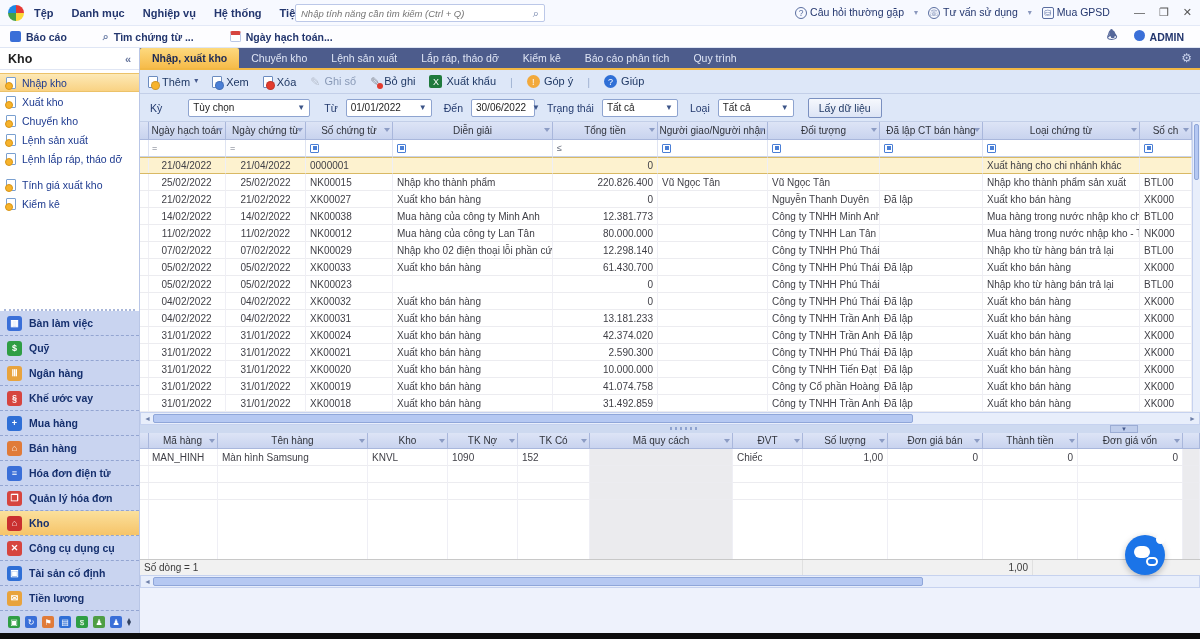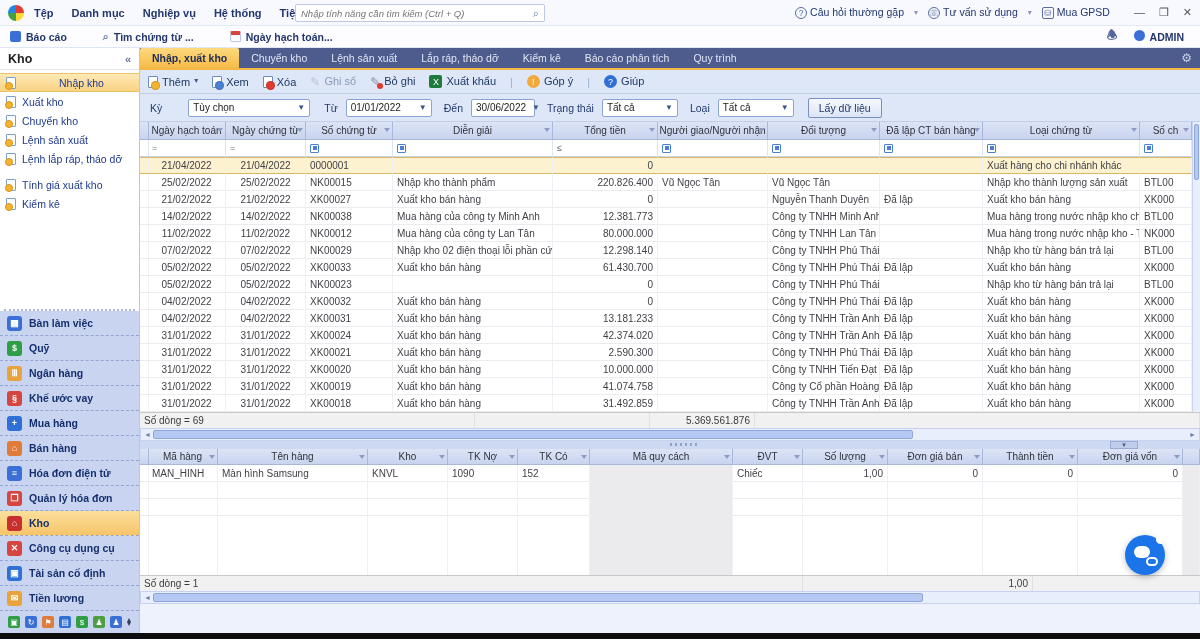--- a/index.html
+++ b/index.html
@@ -24,21 +24,21 @@
   .infobar .grp { display:flex; align-items:center; margin-right:36px; font-weight:bold; }
   .mini-ic { display:inline-block; width:11px; height:11px; margin-right:5px; border-radius:2px; }
   .info-right { margin-left:auto; display:flex; align-items:center; gap:16px; padding-right:6px; font-weight:bold; }
 
   
   .sidebar { position:absolute; left:0; top:48px; width:140px; height:585px; background:#fff; border-right:1px solid #b9c6e6; display:flex; flex-direction:column; }
   .side-header { height:22px; display:flex; align-items:center; padding:0 8px; font-size:12.5px; font-weight:bold; color:#222; border-bottom:1px solid #e0e6f4; }
   .side-header .collapse { margin-left:auto; color:#66759c; font-size:11px; cursor:pointer; }
   .side-nav { padding-top:3px; }
   .nav-item { display:flex; align-items:center; height:19px; padding:0 6px; font-size:10.5px; color:#1d3a8f; cursor:pointer; }
-  .nav-item.active { background:linear-gradient(#fde9b6,#f9d283); border-top:1px solid #ecc269; border-bottom:1px solid #ecc269;gap:37px; }
+  .nav-item.active { background:linear-gradient(#fde9b6,#f9d283); border-top:1px solid #ecc269; border-bottom:1px solid #ecc269; }
   .nav-item.gap-before { margin-top:7px; }
   .doc-ic { position:relative; width:10px; height:12px; background:#fff; border:1px solid #7aa0d0; border-radius:1px; margin-right:6px; flex:0 0 auto; }
   .doc-ic::after { content:""; position:absolute; left:-2px; bottom:-2px; width:6px; height:6px; background:#f7b32b; border:1px solid #d79416; border-radius:50%; }
   .side-spacer { flex:1; }
   .mod-sep { border-top:2px dotted #aab8da; margin:0 4px; }
   .modules { }
   .mod-item { display:flex; align-items:center; height:25px; padding:0 7px; background:#c9d4f0; border-bottom:1px dashed #93a5d2; font-size:10.5px; font-weight:bold; color:#16306e; cursor:pointer; }
   .mod-item.active { background:linear-gradient(#fbe09c,#f6c469); }
   .mod-ic { width:15px; height:15px; border-radius:3px; margin-right:7px; display:flex; align-items:center; justify-content:center; color:#fff; font-size:9px; flex:0 0 auto; }
   .icon-strip { height:22px; background:#c9d4f0; display:flex; align-items:center; justify-content:center; gap:5px; padding:0 4px; }
@@ -408,21 +408,21 @@
           <div class="grow drow" style="grid-template-columns: 8px 78px 80px 87px 160px 105px 110px 112px 103px 157px 52px;">
             <div class="gcell"></div>
             <div class="gcell c-center">25/02/2022</div>
             <div class="gcell c-center">25/02/2022</div>
             <div class="gcell ">NK00015</div>
             <div class="gcell ">Nhập kho thành phẩm</div>
             <div class="gcell c-right">220.826.400</div>
             <div class="gcell ">Vũ Ngọc Tân</div>
             <div class="gcell ">Vũ Ngọc Tân</div>
             <div class="gcell "></div>
-            <div class="gcell ">Nhập kho thành lượng sản xuất</div>
+            <div class="gcell ">Nhập kho thành phẩm sản xuất</div>
             <div class="gcell ">BTL00</div>
           </div>
           <div class="grow drow" style="grid-template-columns: 8px 78px 80px 87px 160px 105px 110px 112px 103px 157px 52px;">
             <div class="gcell"></div>
             <div class="gcell c-center">21/02/2022</div>
             <div class="gcell c-center">21/02/2022</div>
             <div class="gcell ">XK00027</div>
             <div class="gcell ">Xuất kho bán hàng</div>
             <div class="gcell c-right">0</div>
             <div class="gcell "></div>
@@ -585,26 +585,20 @@
             <div class="gcell ">Công ty TNHH Trần Anh</div>
             <div class="gcell ">Đã lập</div>
             <div class="gcell ">Xuất kho bán hàng</div>
             <div class="gcell ">XK000</div>
           </div>
         </div>
       <div class="vscroll" style="top:0;height:290px;">
           <div class="vthumb"></div>
         </div>
     </div>
-    <div id="g-foot" class="gfoot" style="grid-template-columns: 335px 175px 105px 1fr;">
-        <div class="gcell">Số dòng = 69</div>
-        <div class="gcell"></div>
-        <div class="gcell c-right">5.369.561.876</div>
-        <div class="gcell"></div>
-      </div>
     <div class="hscroll">
       <span class="harrow">◄</span>
       <div class="hthumb" style="width:760px;"></div>
       <span class="harrow" style="margin-left:auto;">►</span>
     </div>
 
     <div class="splitter">
       <div class="grip"></div>
       <div class="split-btn">▼</div>
     </div>

